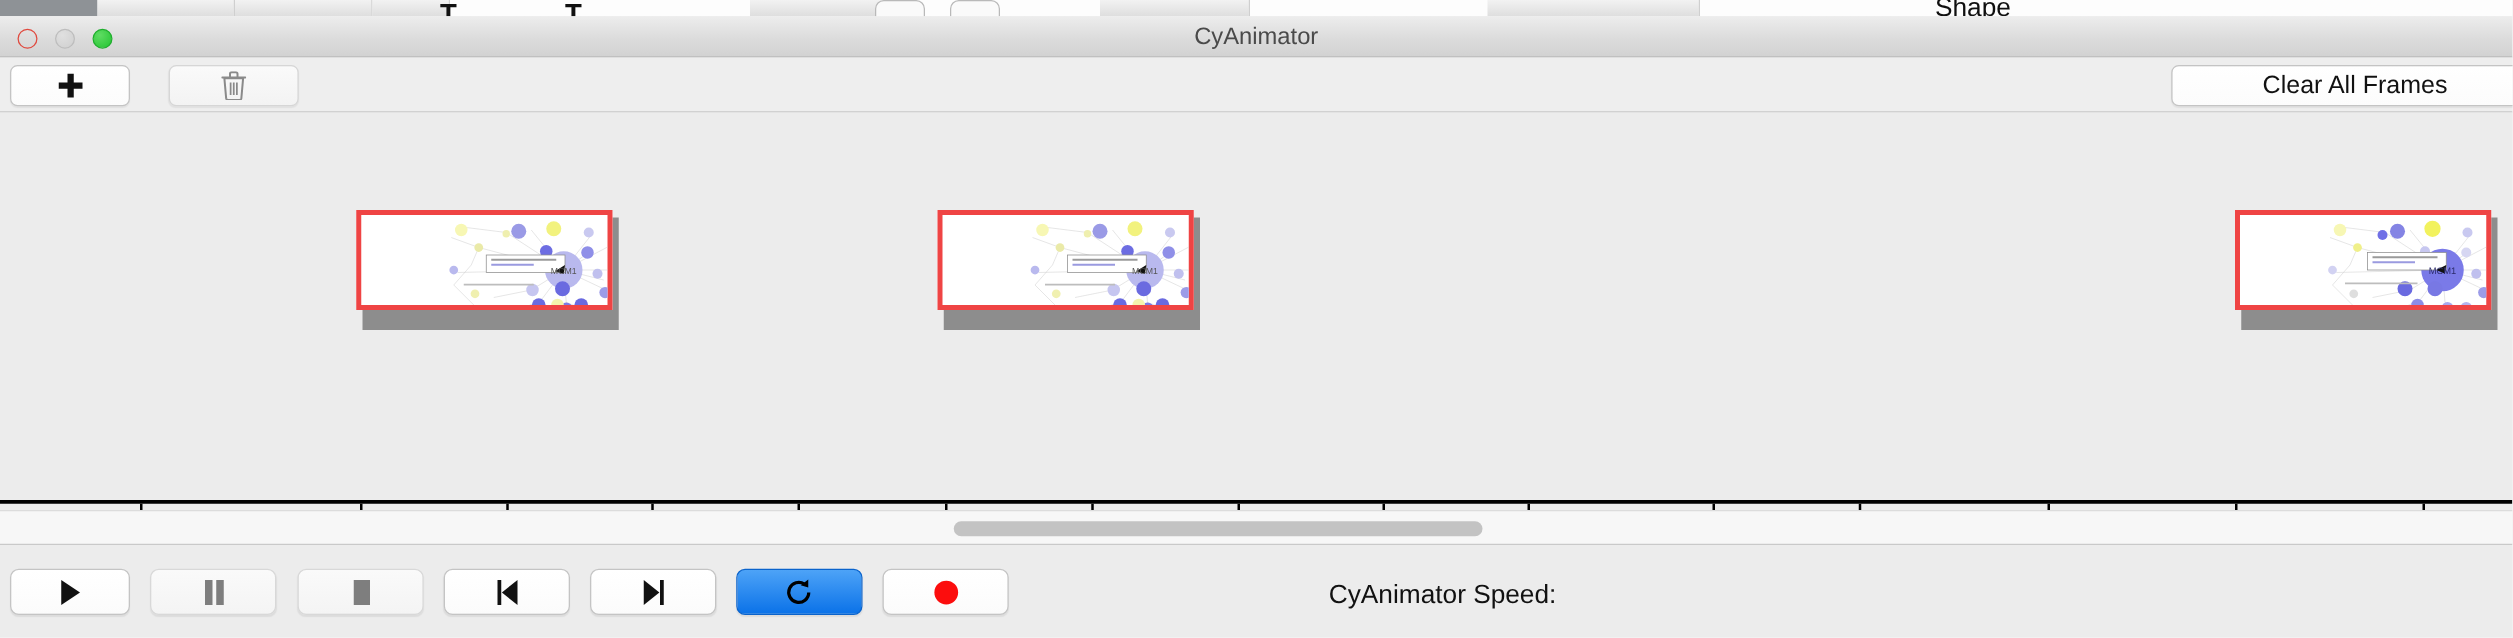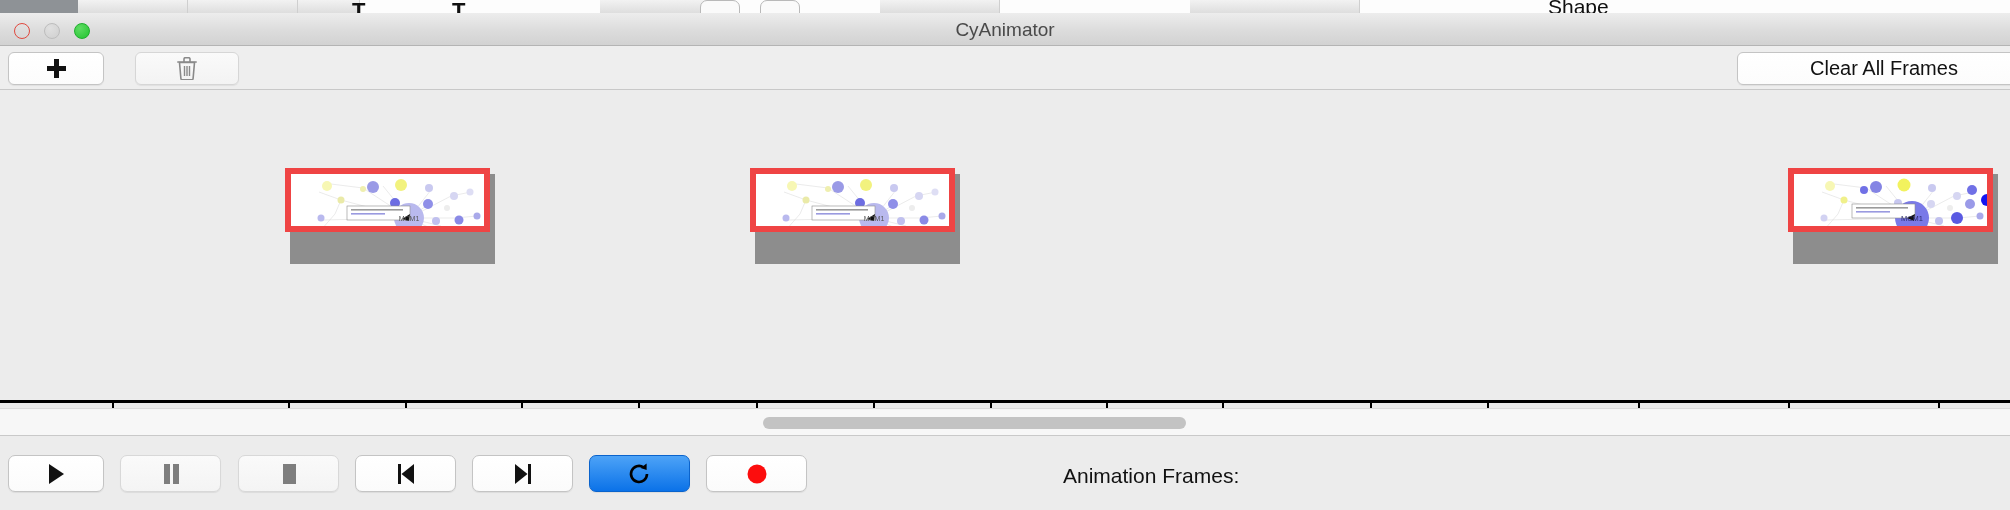--- a/index.html
+++ b/index.html
@@ -150,24 +150,25 @@
   }
   .kf-shadow {
     position: absolute;
     left: 5px; top: 6px;
     width: 205px; height: 90px;
     background: #8d8d8d;
   }
   .kf-body {
     position: absolute;
     left: 0; top: 0;
-    width: 205px; height: 64px;
+    width: 205px; height: 80px;
     background: #ffffff;
-    border: 6px solid #ef4444;
+    border: 4px solid #ef4444;
     overflow: hidden;
+    padding-left: 44px;
   }
   .kf-svg { display: block; width: 205px; height: 88px; }
 
   
   .axis-line {
     position: absolute;
     left: 0; top: 310px;
     width: 2010px; height: 3px;
     background: #000;
   }
@@ -506,17 +507,17 @@
         <path d="M18.6 1.6 L18.6 8.0 L12.6 6.1 Z" fill="#000"></path>
       </svg>
     </div>
 
     <div class="cbtn" id="record-button">
       <svg width="22" height="22" viewBox="0 0 22 22">
         <circle cx="11" cy="11" r="9.5" fill="#fc0d0d"></circle>
       </svg>
     </div>
 
-    <div class="speed-label">Animation Frames:</div>
+    <div class="speed-label">CyAnimator Speed:</div>
 
   </div>
 
 </div>
 
 </body></html>

